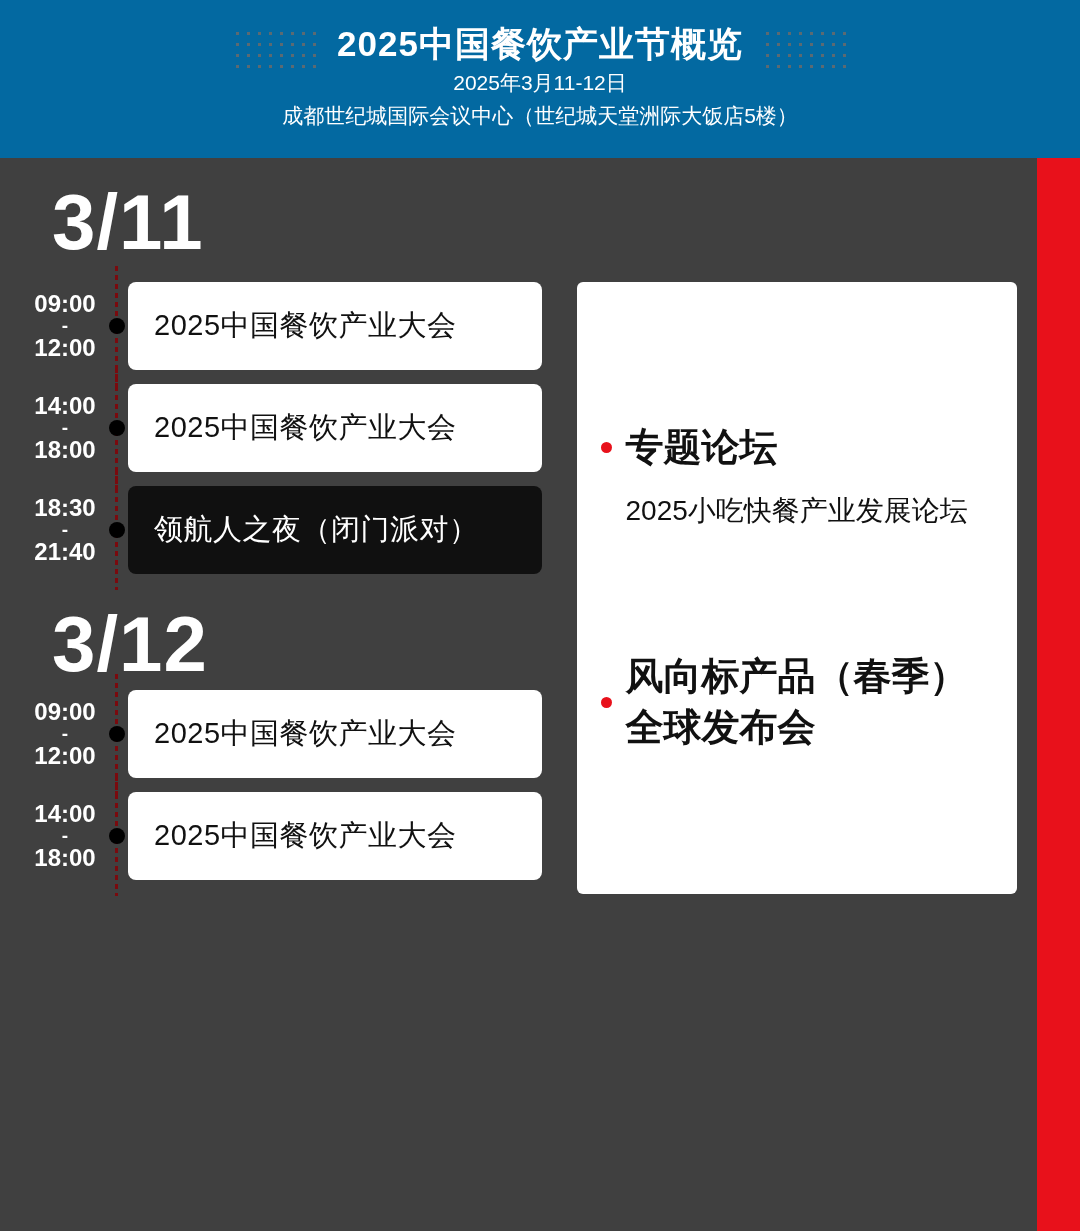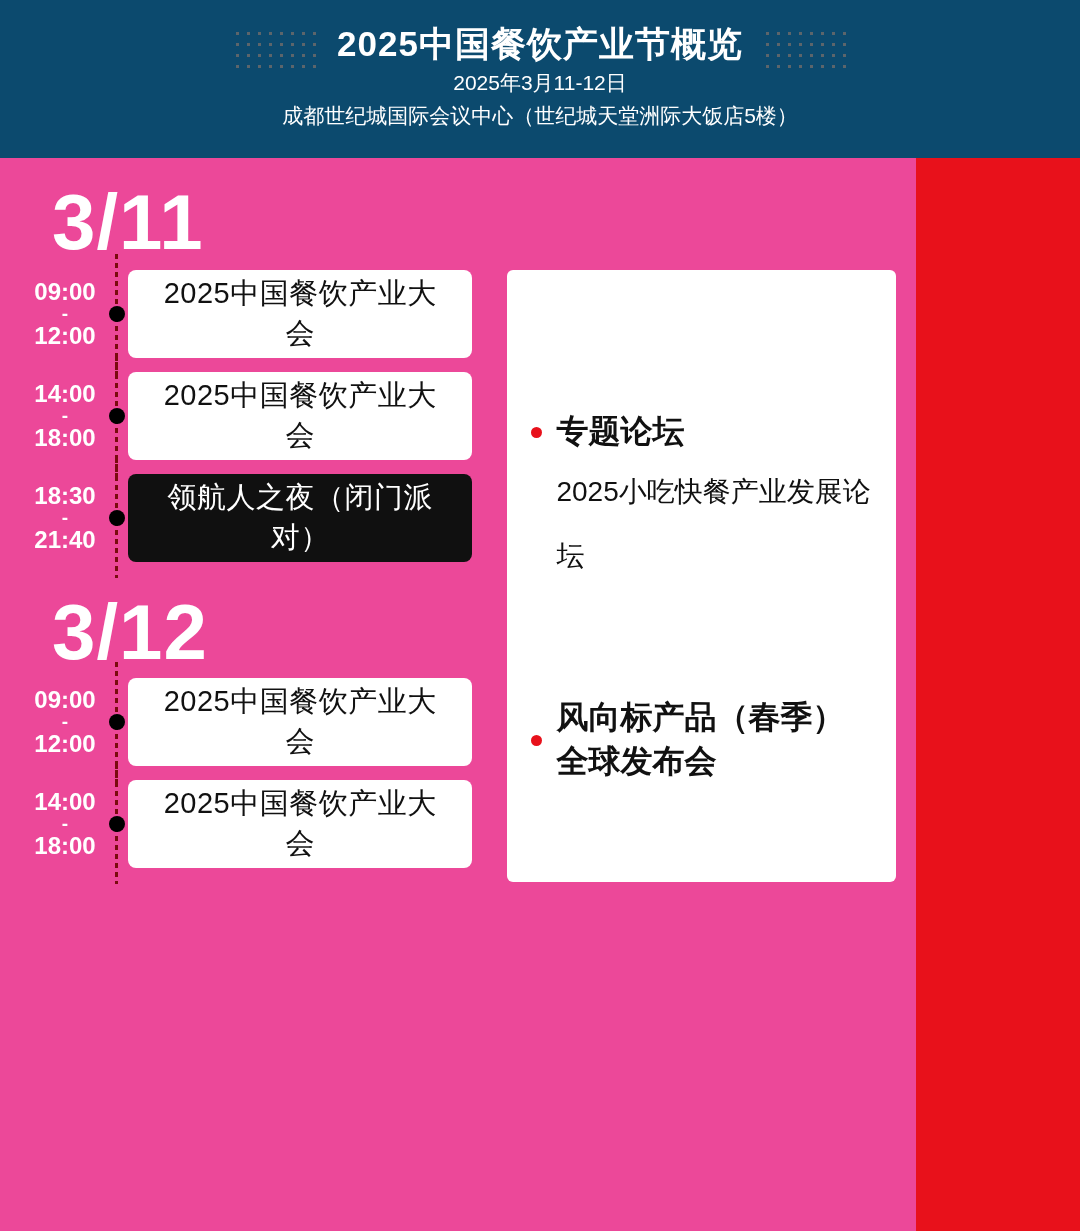--- a/index.html
+++ b/index.html
@@ -8,21 +8,21 @@
     height: 1231px;
     font-family: "Liberation Sans", "DejaVu Sans", sans-serif;
     background: #e8111b;
     overflow: hidden;
   }
 
   
   .header {
     position: relative;
     height: 158px;
-    background: #0c4a6e;
+    background: #0369a1;
     color: #ffffff;
     text-align: center;
     padding-top: 22px;
   }
   .header-title {
     font-size: 35px;
     font-weight: bold;
     letter-spacing: 1px;
     line-height: 44px;
   }
@@ -44,39 +44,40 @@
     background-image: radial-gradient(#6a6a6a 1.6px, transparent 1.7px);
     background-size: 11px 11px;
     opacity: .85;
   }
   .dotgrid.left { left: 232px; }
   .dotgrid.right { right: 232px; }
 
   
   .sheet {
     position: relative;
-    width: 916px;
+    width: 1037px;
     height: 1073px;
-    background: #ec4899;
+    background: #404040;
     padding: 0 20px;
   }
 
   .daylabel {
     color: #ffffff;
     font-size: 78px;
     font-weight: bold;
     letter-spacing: 1px;
     line-height: 84px;
   }
   .day1 { padding: 22px 0 6px 32px; }
   .day2 { padding: 14px 0 4px 32px; }
 
   .columns {
     display: flex;
     gap: 35px;
+    margin-top: 12px;
   }
   .leftcol { width: 566px; position: relative; }
   .rightcol {
     width: 474px;
     background: #ffffff;
     border-radius: 6px;
     padding: 28px 24px;
   }
 
   
@@ -139,21 +140,21 @@
   }
   .card.dark {
     background: #101010;
     color: #ffffff;
   }
 
   
   .bullet-head {
     display: flex;
     align-items: center;
-    font-size: 32px;
+    font-size: 38px;
     font-weight: bold;
     color: #111111;
     margin-bottom: 6px;
   }
   .bullet-head .bdot {
     width: 11px; height: 11px;
     border-radius: 50%;
     background: #e8111b;
     margin-right: 14px;
     flex: none;

